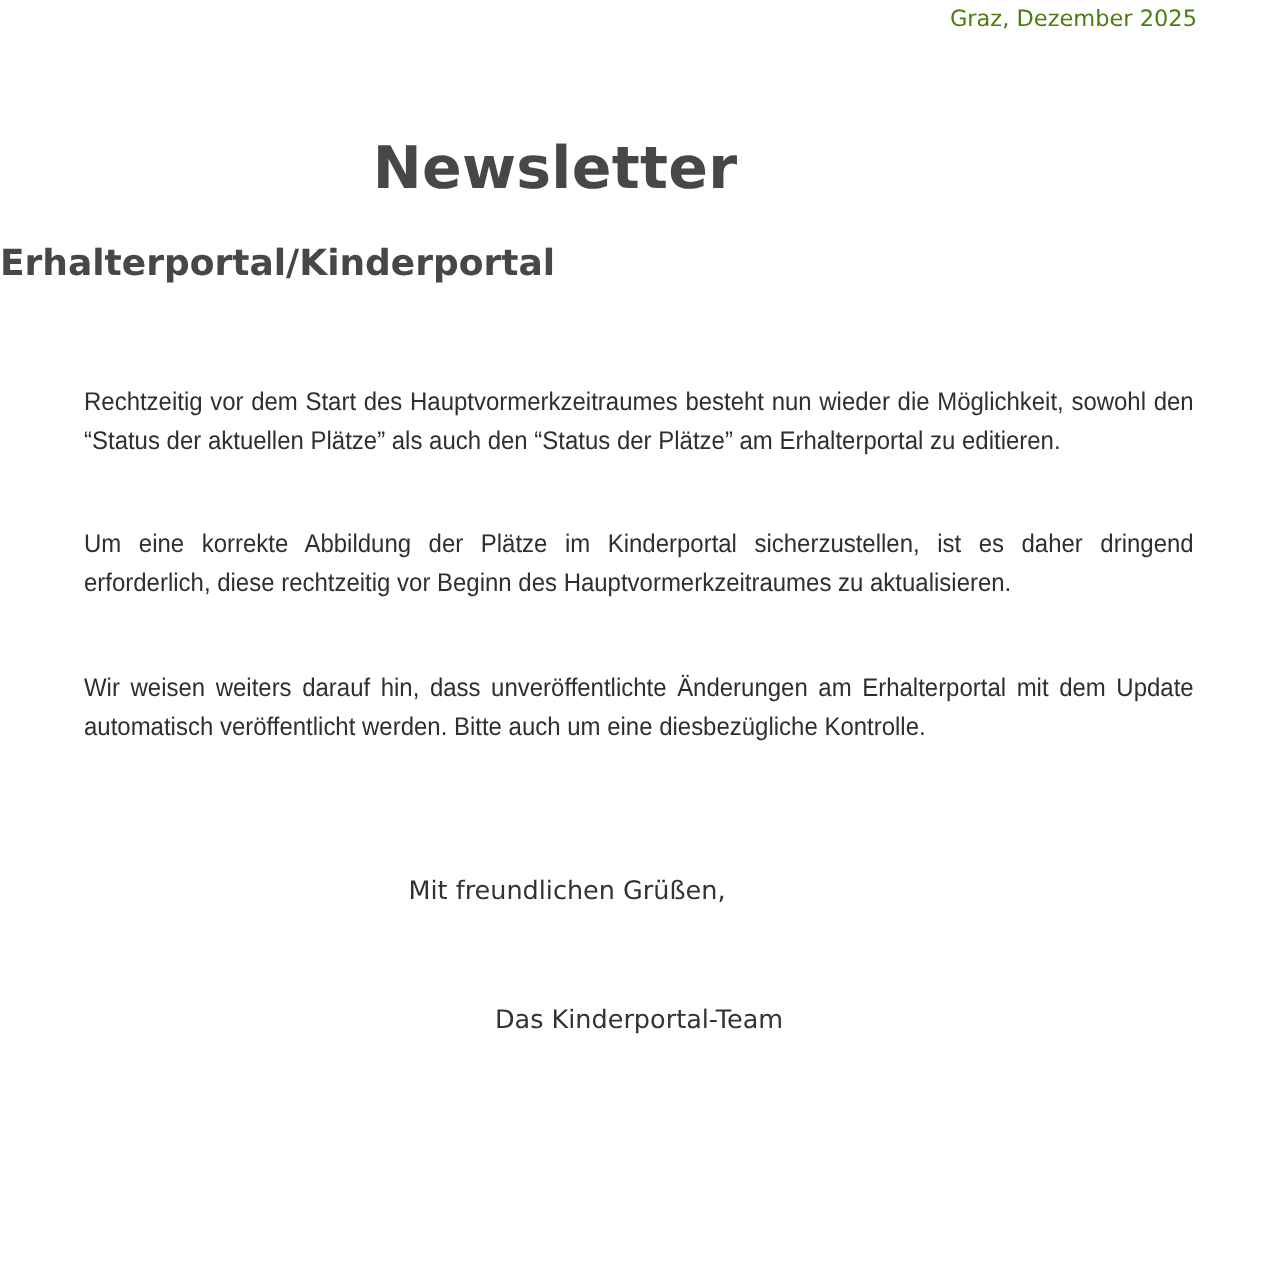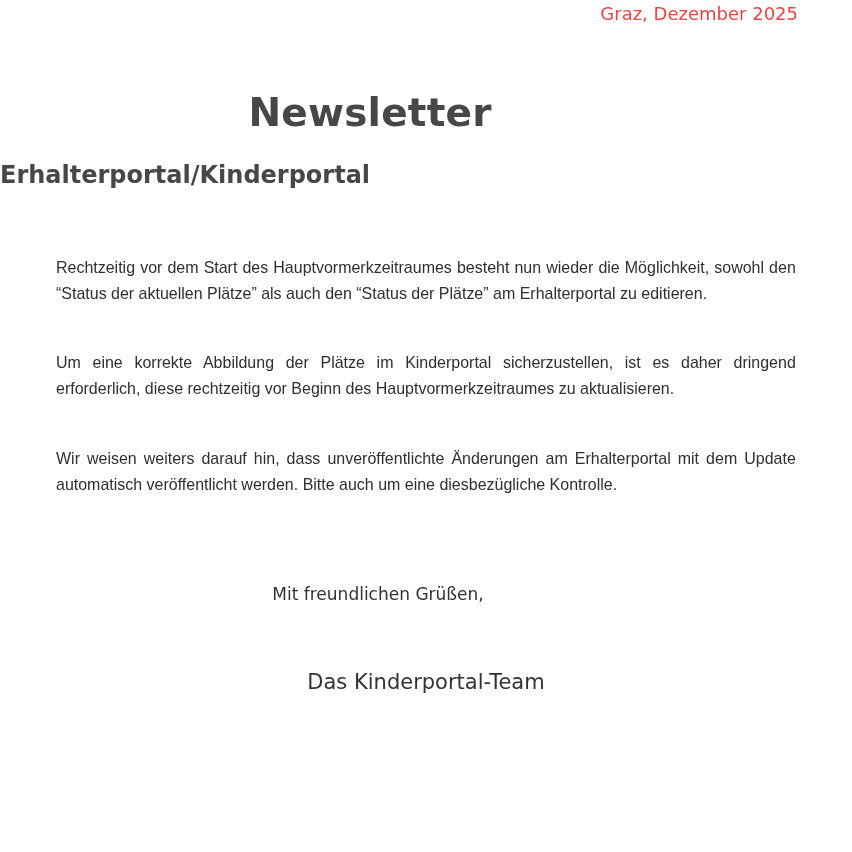--- a/index.html
+++ b/index.html
@@ -12,22 +12,22 @@
       height: 852px;
       position: relative;
       overflow: hidden;
       color: #2f2f2f;
       font-family: "Liberation Sans", sans-serif;
     }
     .date {
       position: absolute;
       top: 3px;
       right: 54px;
-      font-size: 18px;
-      color: #ef4444;
+      font-size: 15px;
+      color: #4d7c0f;
       font-family: "DejaVu Sans", sans-serif;
     }
     .title {
       position: absolute;
       top: 90px;
       left: 0;
       width: 740px;
       text-align: center;
       font-size: 39px;
       font-weight: bold;
@@ -71,21 +71,21 @@
       font-size: 17px;
       color: #333333;
       font-family: "DejaVu Sans", sans-serif;
     }
     .signature {
       position: absolute;
       top: 670px;
       left: 0;
       width: 852px;
       text-align: center;
-      font-size: 21px;
+      font-size: 17px;
       color: #333333;
       font-family: "DejaVu Sans", sans-serif;
     }
   </style>
 </head>
 <body>
 
 <div class="date">Graz, Dezember 2025</div>
 
 <h1 class="title" style="margin:0;">Newsletter</h1>

